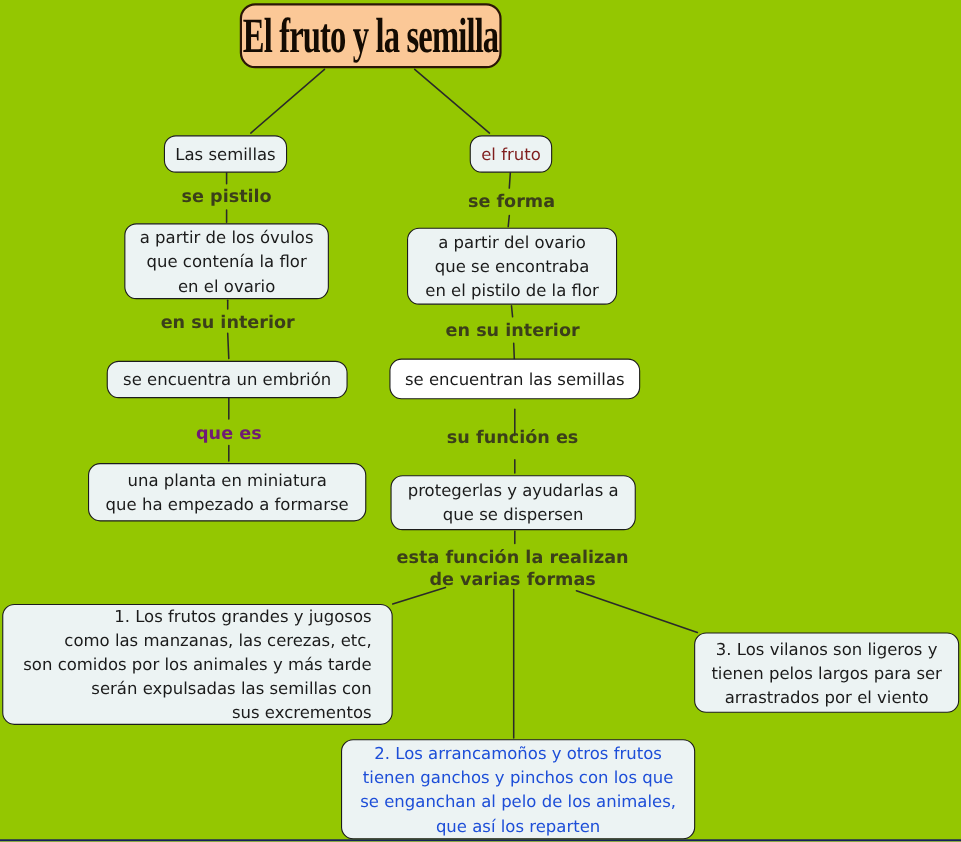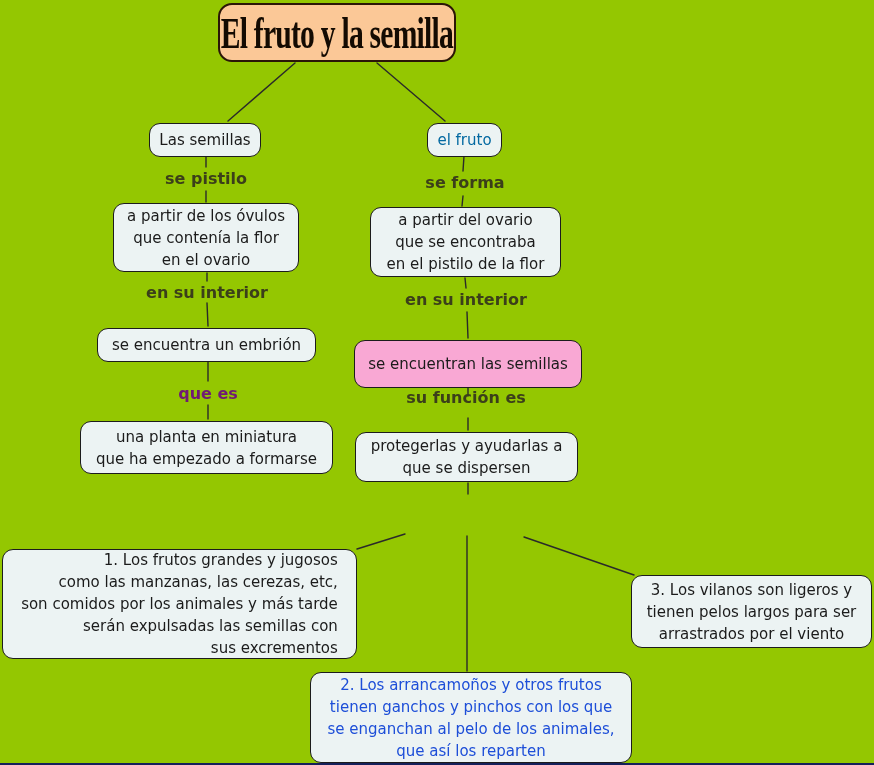--- a/index.html
+++ b/index.html
@@ -86,29 +86,29 @@
       <line x1="468" y1="372" x2="468" y2="396" stroke="#2a2a2a" stroke-width="1.4" stroke-linecap="round"></line>
       <line x1="468" y1="418" x2="468" y2="430" stroke="#2a2a2a" stroke-width="1.4" stroke-linecap="round"></line>
       <line x1="468" y1="483" x2="468" y2="494" stroke="#2a2a2a" stroke-width="1.4" stroke-linecap="round"></line>
       <line x1="405" y1="534" x2="357" y2="549" stroke="#2a2a2a" stroke-width="1.4" stroke-linecap="round"></line>
       <line x1="467" y1="536" x2="467" y2="671" stroke="#2a2a2a" stroke-width="1.4" stroke-linecap="round"></line>
       <line x1="524" y1="537" x2="634" y2="575" stroke="#2a2a2a" stroke-width="1.4" stroke-linecap="round"></line>
     </svg>
   <div class="bottom-strip" id="bottom-strip" style="height: 2px; background: rgb(21, 32, 90);"></div>
 <div class="node title-node" style="left: 218px; top: 3px; width: 238px; height: 59px; background: rgb(251, 200, 151); border-color: rgb(43, 22, 7); color: rgb(20, 11, 2);"><span class="title-text">El fruto y la semilla</span></div>
     <div class="node" style="left: 149px; top: 123px; width: 112px; height: 31px; background: rgb(236, 243, 243); border-color: rgb(28, 28, 28); color: rgb(27, 27, 27);"><span class="node-text">Las semillas</span></div>
-    <div class="node" style="left: 427px; top: 123px; width: 75px; height: 31px; background: rgb(236, 243, 243); border-color: rgb(28, 28, 28); color: #0369a1;"><span class="node-text">el fruto</span></div>
+    <div class="node" style="left: 427px; top: 123px; width: 75px; height: 31px; background: rgb(236, 243, 243); border-color: rgb(28, 28, 28); color: #7f1d1d;"><span class="node-text">el fruto</span></div>
     <div class="node" style="left: 113px; top: 203px; width: 186px; height: 69px; background: rgb(236, 243, 243); border-color: rgb(28, 28, 28); color: rgb(27, 27, 27);"><span class="node-text">a partir de los óvulos
 que contenía la flor
 en el ovario</span></div>
     <div class="node" style="left: 370px; top: 207px; width: 191px; height: 70px; background: rgb(236, 243, 243); border-color: rgb(28, 28, 28); color: rgb(27, 27, 27);"><span class="node-text">a partir del ovario
 que se encontraba
 en el pistilo de la flor</span></div>
     <div class="node" style="left: 97px; top: 328px; width: 219px; height: 31px; background: rgb(236, 243, 243); border-color: rgb(28, 28, 28); color: rgb(27, 27, 27);"><span class="node-text">se encuentra un embrión</span></div>
-    <div class="node" style="left: 354px; top: 340px; width: 228px; height: 48px; background: #f9a8d4; border-color: rgb(28, 28, 28); color: rgb(27, 27, 27);"><span class="node-text">se encuentran las semillas</span></div>
+    <div class="node" style="left: 354px; top: 326px; width: 228px; height: 37px; background: #ffffff; border-color: rgb(28, 28, 28); color: rgb(27, 27, 27);"><span class="node-text">se encuentran las semillas</span></div>
     <div class="node" style="left: 80px; top: 421px; width: 253px; height: 53px; background: rgb(236, 243, 243); border-color: rgb(28, 28, 28); color: rgb(27, 27, 27);"><span class="node-text">una planta en miniatura
 que ha empezado a formarse</span></div>
     <div class="node" style="left: 355px; top: 432px; width: 223px; height: 50px; background: rgb(236, 243, 243); border-color: rgb(28, 28, 28); color: rgb(27, 27, 27);"><span class="node-text">protegerlas y ayudarlas a
 que se dispersen</span></div>
     <div class="node" style="left: 2px; top: 549px; width: 355px; height: 110px; background: rgb(236, 243, 243); border-color: rgb(28, 28, 28); color: rgb(27, 27, 27); text-align: right;"><span class="node-text">1. Los frutos grandes y jugosos
 como las manzanas, las cerezas, etc,
 son comidos por los animales y más tarde
 serán expulsadas las semillas con
 sus excrementos</span></div>
     <div class="node" style="left: 310px; top: 672px; width: 322px; height: 91px; background: rgb(236, 243, 243); border-color: rgb(28, 28, 28); color: #1d4ed8;"><span class="node-text">2. Los arrancamoños y otros frutos
@@ -117,13 +117,15 @@
 que así los reparten</span></div>
     <div class="node" style="left: 631px; top: 575px; width: 241px; height: 73px; background: rgb(236, 243, 243); border-color: rgb(28, 28, 28); color: rgb(27, 27, 27);"><span class="node-text">3. Los vilanos son ligeros y
 tienen pelos largos para ser
 arrastrados por el viento</span></div>
     <div class="link-label" style="left: 206px; top: 169px; color: rgb(59, 63, 26);">se pistilo</div>
     <div class="link-label" style="left: 465px; top: 173px; color: rgb(59, 63, 26);">se forma</div>
     <div class="link-label" style="left: 207px; top: 283px; color: rgb(59, 63, 26);">en su interior</div>
     <div class="link-label" style="left: 466px; top: 290px; color: rgb(59, 63, 26);">en su interior</div>
     <div class="link-label" style="left: 208px; top: 384px; color: #701a75;">que es</div>
     <div class="link-label" style="left: 466px; top: 388px; color: rgb(59, 63, 26);">su función es</div>
+    <div class="link-label" style="left: 466px; top: 497px; color: rgb(59, 63, 26);">esta función la realizan
+de varias formas</div>
   </div>
 
 </body></html>

